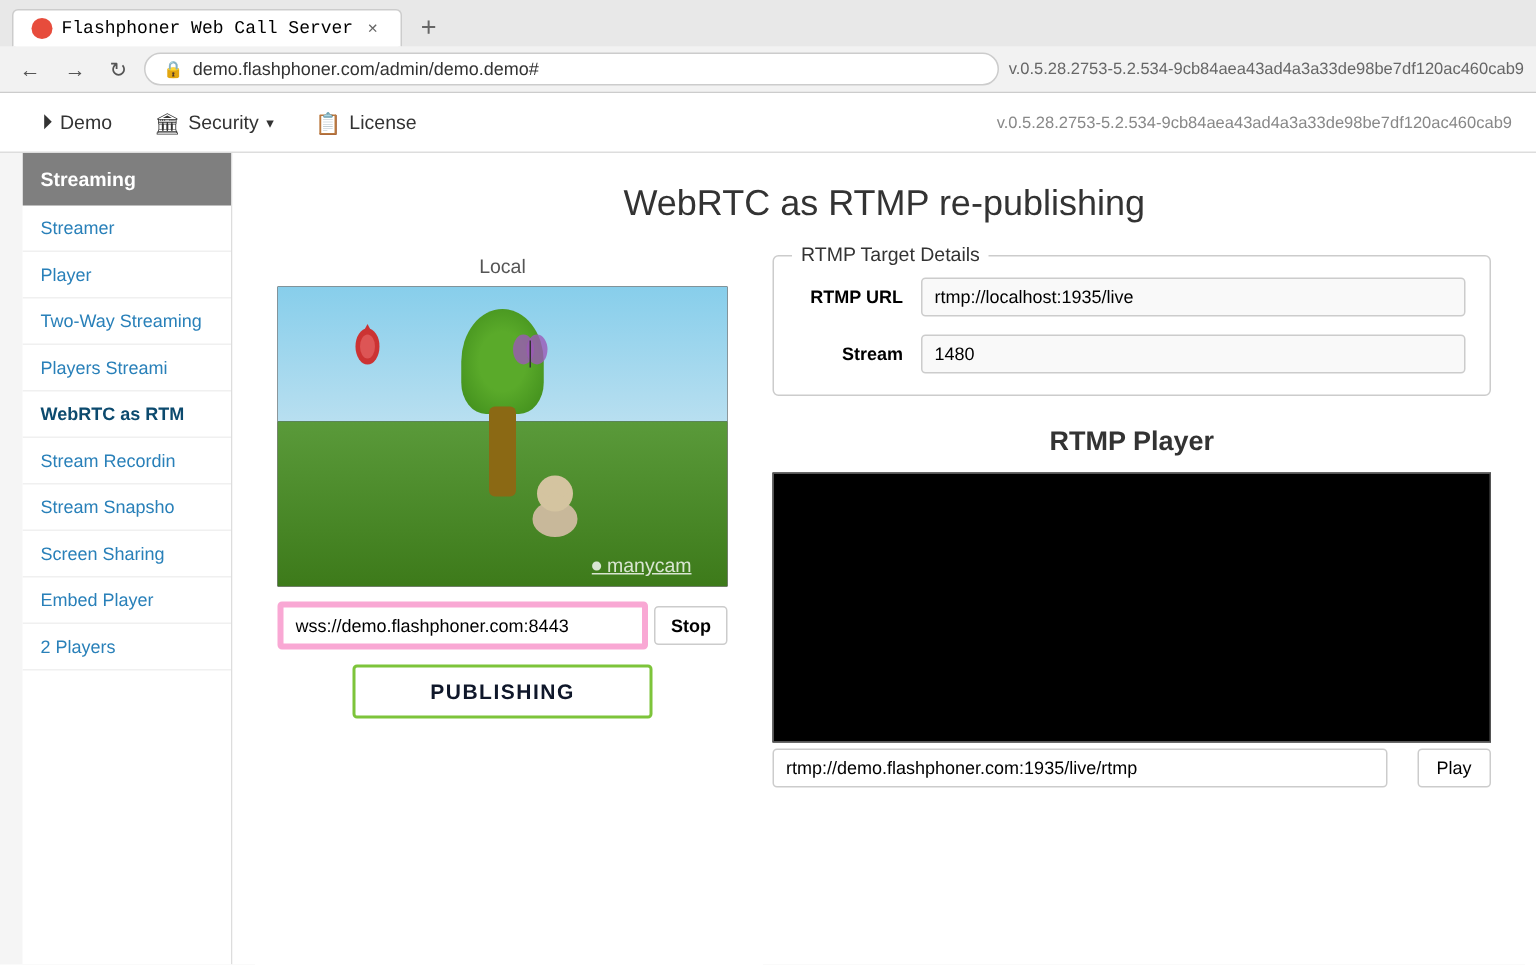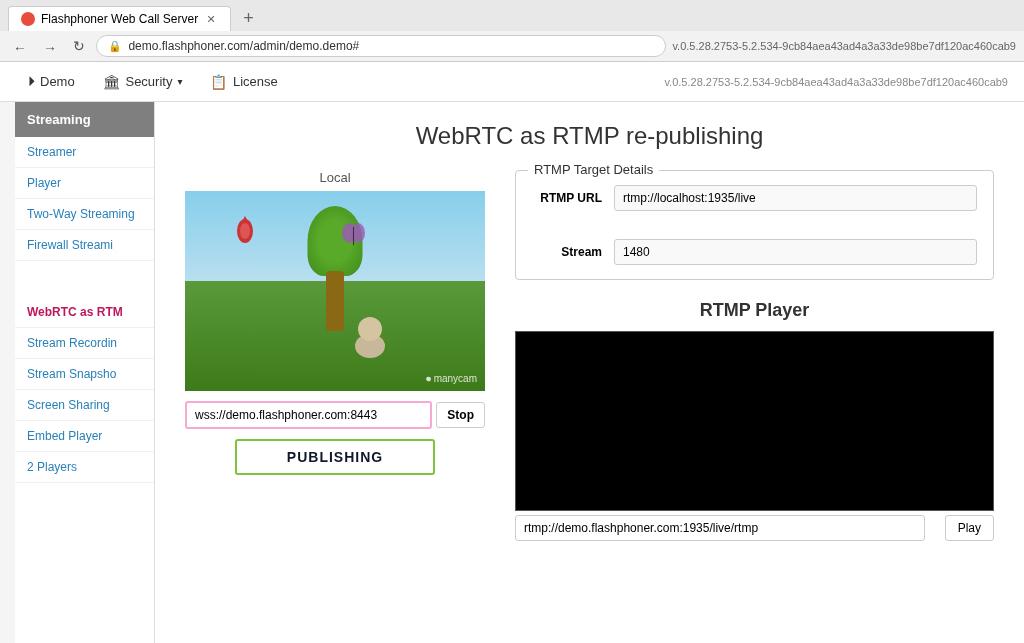--- a/index.html
+++ b/index.html
@@ -19,20 +19,21 @@
     .tab {
       display: flex;
       align-items: center;
       background: #fff;
       border: 1px solid #ccc;
       border-bottom: none;
       padding: 5px 12px;
       border-radius: 4px 4px 0 0;
       font-size: 12px;
       gap: 6px;
+      font-family: Liberation Mono, monospace;
     }
     .tab-icon {
       width: 14px;
       height: 14px;
       background: #e74c3c;
       border-radius: 50%;
       display: inline-block;
     }
     .tab-close {
       width: 14px;
@@ -141,21 +142,21 @@
     .sidebar-item {
       padding: 8px 12px;
       cursor: pointer;
       color: #2980b9;
       font-size: 12px;
       border-bottom: 1px solid #f0f0f0;
       white-space: nowrap;
       overflow: hidden;
       text-overflow: ellipsis;
     }
-    .sidebar-item.active { color: #be185d; font-weight: bold; margin-top: 36px; }
+    .sidebar-item.active { color: #0c4a6e; font-weight: bold; }
 
     
     .main-content {
       flex: 1;
       padding: 20px 30px;
       overflow-y: auto;
       background: #fff;
     }
     .page-title {
       text-align: center;
@@ -229,33 +230,34 @@
       left: 50%;
       transform: translateX(-50%);
       width: 55px;
       height: 70px;
       background: radial-gradient(ellipse, #5aaa2a 40%, #3d8a1a 100%);
       border-radius: 50% 50% 30% 30%;
     }
     .manycam-watermark {
       position: absolute;
       bottom: 6px;
-      right: 8px;
+      right: 24px;
       color: rgba(255,255,255,0.8);
-      font-size: 10px;
+      font-size: 13px;
+      text-decoration: underline;
     }
     .stream-controls {
       display: flex;
       align-items: center;
       margin-top: 10px;
       gap: 4px;
     }
     .stream-url-input {
       flex: 1;
-      border: 2px solid #f9a8d4;
+      border: 4px solid #f9a8d4;
       padding: 5px 8px;
       font-size: 12px;
       border-radius: 3px;
     }
     .stop-btn {
       background: #fff;
       border: 1px solid #ccc;
       padding: 5px 10px;
       cursor: pointer;
       font-size: 12px;
@@ -295,21 +297,21 @@
       left: 12px;
       background: #fff;
       padding: 0 6px;
       font-size: 13px;
       color: #333;
     }
     .rtmp-field-row {
       display: flex;
       align-items: center;
       gap: 12px;
-      margin-bottom: 28px;
+      margin-bottom: 12px;
     }
     .rtmp-field-row:last-child { margin-bottom: 0; }
     .rtmp-label {
       width: 70px;
       font-weight: bold;
       font-size: 12px;
       text-align: right;
     }
     .rtmp-input {
       flex: 1;
@@ -397,21 +399,21 @@
   <div class="nav-version">v.0.5.28.2753-5.2.534-9cb84aea43ad4a3a33de98be7df120ac460cab9</div>
 </div>
 
 <div class="app-body">
 
   <div class="sidebar">
     <div class="sidebar-header">Streaming</div>
     <div class="sidebar-item">Streamer</div>
     <div class="sidebar-item">Player</div>
     <div class="sidebar-item">Two-Way Streaming</div>
-    <div class="sidebar-item">Firewall Streami</div>
+    <div class="sidebar-item">Players Streami</div>
     <div class="sidebar-item active">WebRTC as RTM</div>
     <div class="sidebar-item">Stream Recordin</div>
     <div class="sidebar-item">Stream Snapsho</div>
     <div class="sidebar-item">Screen Sharing</div>
     <div class="sidebar-item">Embed Player</div>
     <div class="sidebar-item">2 Players</div>
   </div>
 
   <div class="main-content">
     <h1 class="page-title">WebRTC as RTMP re-publishing</h1>

